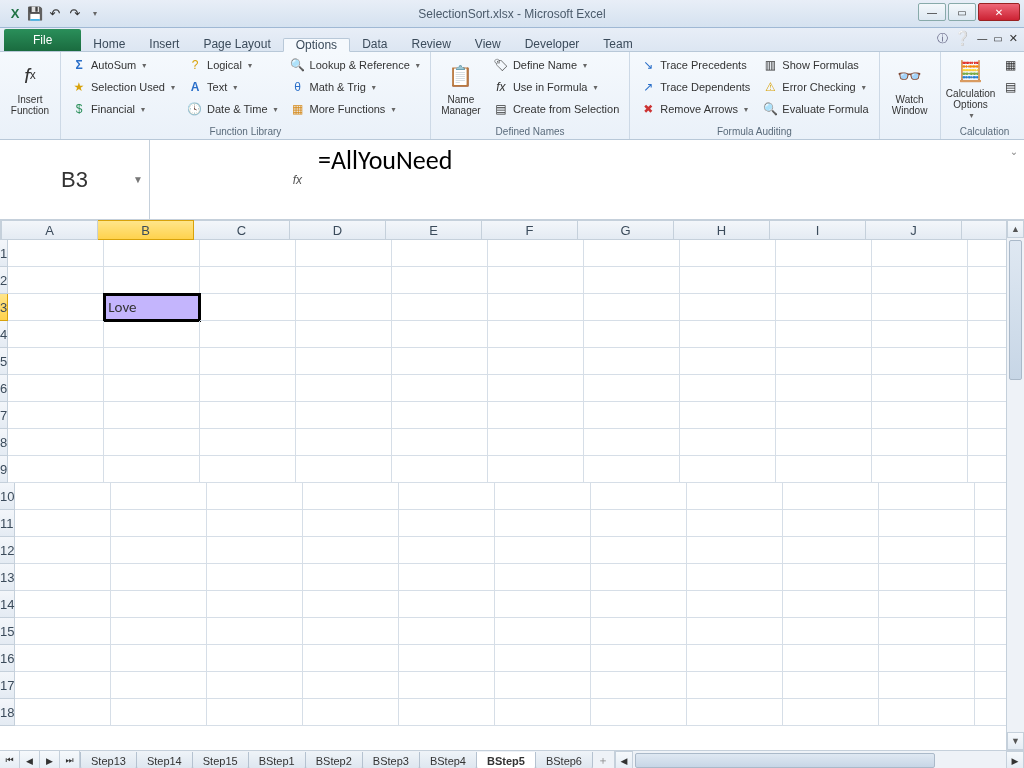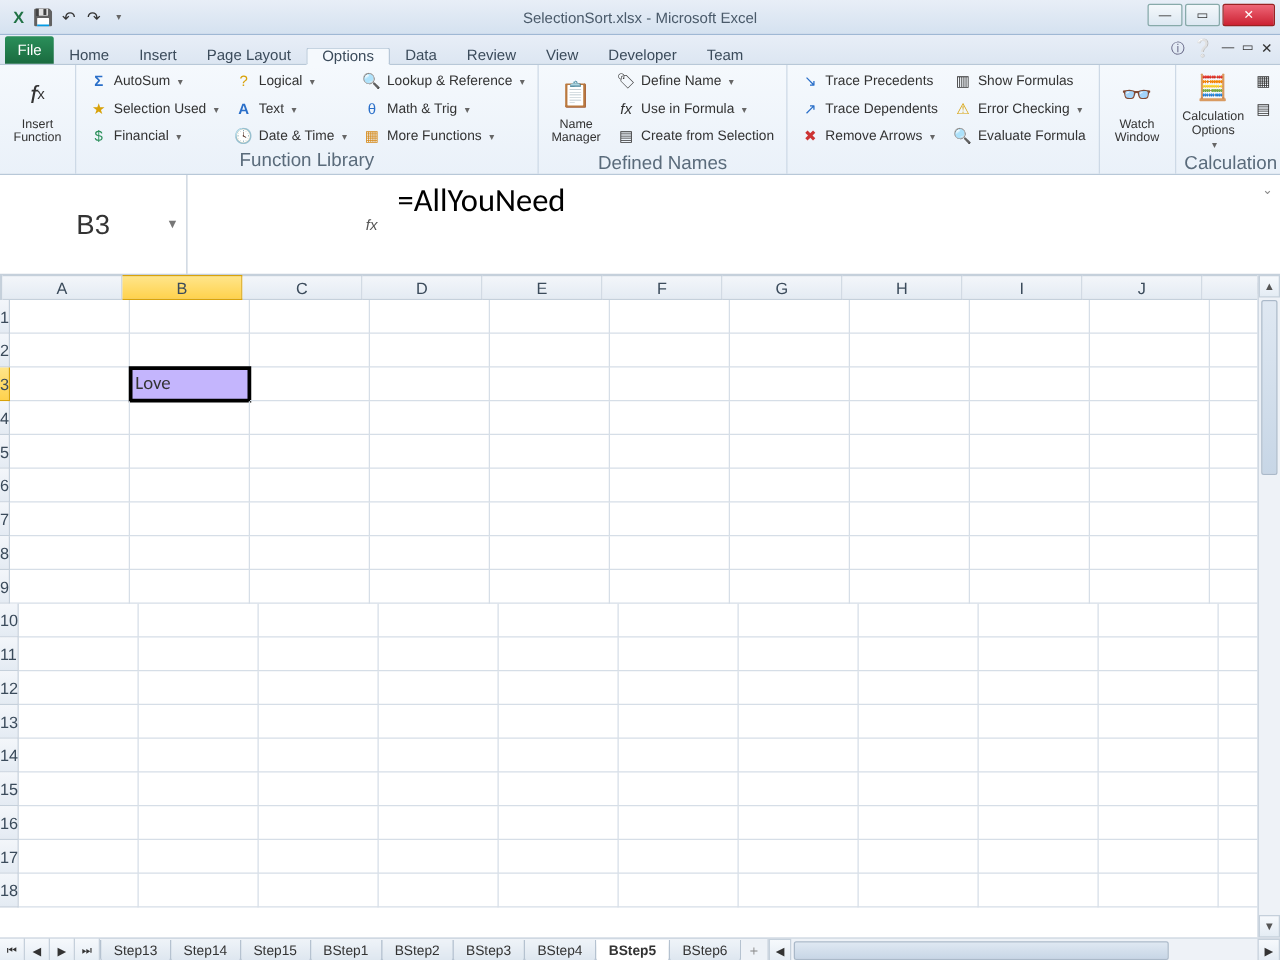--- a/index.html
+++ b/index.html
@@ -9,30 +9,30 @@
 .titlebar { height: 28px; background: linear-gradient(#e8eef7,#d5e2f0); display: flex; align-items: center; border-bottom: 1px solid #9fb8d4; position: relative; }
 .qat { display: flex; align-items: center; gap: 2px; padding-left: 6px; }
 .qat-icon { width: 18px; height: 18px; display: flex; align-items: center; justify-content: center; font-size: 13px; }
 .title-text { position: absolute; left: 50%; transform: translateX(-50%); font-size: 12px; color: #4a5a6a; }
 .winbtns { position: absolute; right: 4px; top: 3px; display: flex; gap: 2px; }
 .winbtn { width: 28px; height: 18px; border: 1px solid #8aa; background: linear-gradient(#f4f8fb,#dde8f2); display: flex; align-items: center; justify-content: center; font-size: 10px; border-radius: 2px; }
 .winbtn.close { background: linear-gradient(#e67,#c23); color: #fff; border-color: #922; width: 42px; }
 
 
 .tabrow { height: 24px; background: linear-gradient(#e8eef7,#dce6f2); display: flex; align-items: flex-end; border-bottom: 1px solid #b8c8d8; padding-left: 4px; position: relative; }
-.file-tab { background: #217346; color: #fff; padding: 4px 10px; font-size: 12px; border-radius: 2px 2px 0 0; height: 22px; display: flex; align-items: center; background: linear-gradient(#2a8f5a,#1a6b3f); }
+.file-tab { background: #217346; color: #fff; padding: 4px 29px; font-size: 12px; border-radius: 2px 2px 0 0; height: 22px; display: flex; align-items: center; background: linear-gradient(#2a8f5a,#1a6b3f); }
 .tab { padding: 4px 12px; font-size: 12px; color: #3b4b5b; cursor: pointer; height: 14px; display: flex; align-items: center; }
 .tab.active { background: #f5f9fd; border: 1px solid #b8c8d8; border-bottom: 1px solid #f5f9fd; border-radius: 2px 2px 0 0; position: relative; top: 1px; }
 .tab-right { position: absolute; right: 6px; top: 2px; display: flex; gap: 6px; align-items: center; }
 
 
 .ribbon { height: 88px; background: linear-gradient(#f5f9fd,#eaf1f9); border-bottom: 1px solid #b8c8d8; display: flex; }
 .group { border-right: 1px solid #cdd9e6; padding: 3px 6px 0 6px; display: flex; flex-direction: column; justify-content: space-between; }
 .group-body { display: flex; align-items: flex-start; gap: 4px; flex: 1; }
-.group-label { text-align: center; font-size: 15px; color: #5a6b7b; padding: 1px 0 2px; }
+.group-label { text-align: center; font-size: 10px; color: #5a6b7b; padding: 1px 0 2px; }
 .bigbtn { display: flex; flex-direction: column; align-items: center; justify-content: center; width: 48px; height: 66px; font-size: 10px; text-align: center; line-height: 1.1; gap: 2px; }
 .bigbtn .icon { width: 32px; height: 32px; display: flex; align-items: center; justify-content: center; font-size: 20px; }
 .stack { display: flex; flex-direction: column; gap: 2px; }
 .smallbtn { display: flex; align-items: center; gap: 4px; font-size: 11px; height: 20px; padding: 0 4px; white-space: nowrap; }
 .smallbtn .ic { width: 16px; height: 16px; display: inline-flex; align-items: center; justify-content: center; font-size: 12px; }
 .dd::after { content: "▾"; font-size: 8px; margin-left: 2px; color: #666; }
 
 
 .fbar-wrap { display: flex; border-bottom: 1px solid #c5d0db; height: 80px; background: #fff; }
 .namebox { width: 150px; border-right: 1px solid #c5d0db; display: flex; align-items: center; justify-content: center; font-size: 22px; font-family: Calibri, sans-serif; position: relative; }
@@ -226,20 +226,21 @@
         <div class="smallbtn dd">
             <span class="ic" style="color:#d8a20a">⚠</span>
             <span>Error Checking</span>
           </div>
         <div class="smallbtn">
             <span class="ic">🔍</span>
             <span>Evaluate Formula</span>
           </div>
       </div>
     </div>
+    <div class="group-label">Formula Auditing</div>
   </div>
 
   <div class="group">
     <div class="group-body">
       <div class="bigbtn">
         <div class="icon">👓</div>
         <span>Watch Window</span>
       </div>
     </div>
     <div class="group-label"></div>

